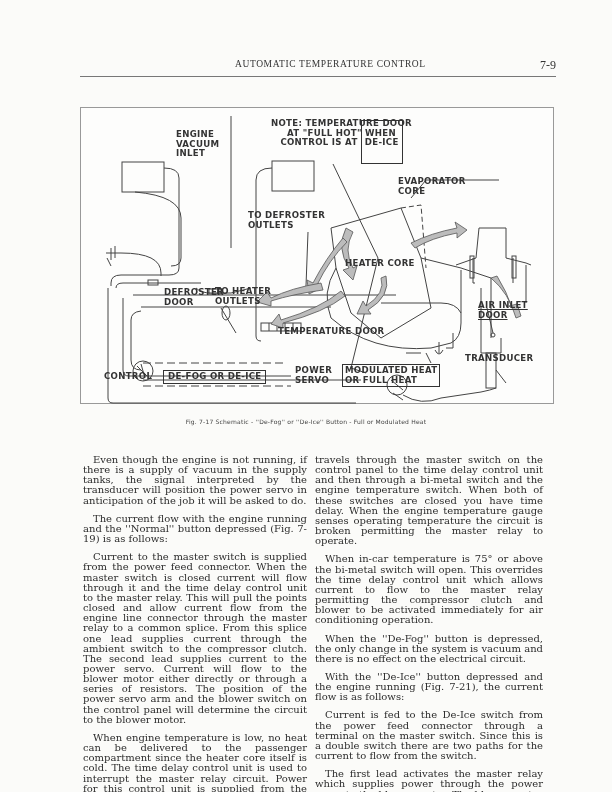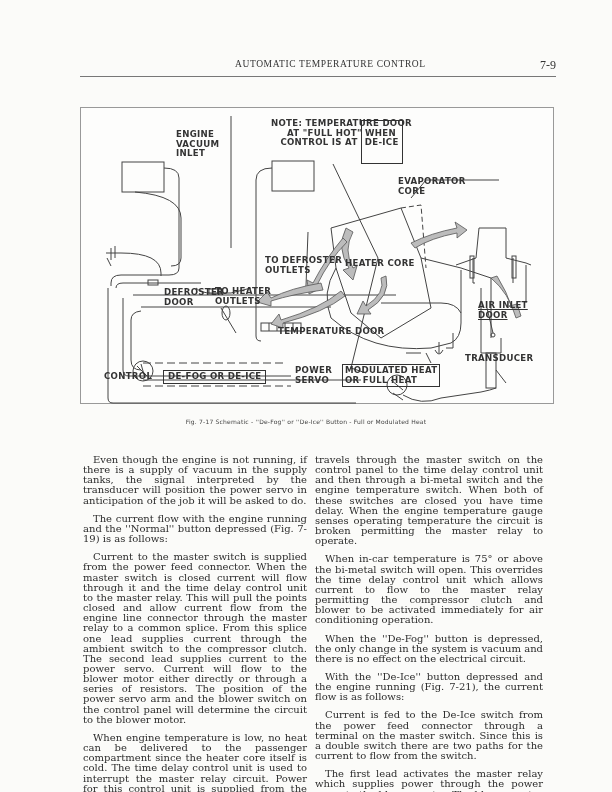--- a/index.html
+++ b/index.html
@@ -119,21 +119,21 @@
   </div>
   <div class="dlabel left" style="left:190px; top:11px;">
     <div>NOTE: TEMPERATURE DOOR</div>
     <div>AT "FULL HOT" WHEN</div>
     <div><span>CONTROL IS AT</span> <span class="boxed">DE-ICE</span></div>
   </div>
   <div class="dlabel" style="left:317px; top:69px;">
     <div>EVAPORATOR</div>
     <div>CORE</div>
   </div>
-  <div class="dlabel" style="left:184px; top:103px;margin-top:45px;">
+  <div class="dlabel" style="left:167px; top:103px;">
     <div>TO DEFROSTER</div>
     <div>OUTLETS</div>
   </div>
   <div class="dlabel" style="left:264px; top:151px;">HEATER CORE</div>
   <div class="dlabel" style="left:83px; top:180px;">
     <div>DEFROSTER</div>
     <div>DOOR</div>
   </div>
   <div class="dlabel" style="left:134px; top:179px;">
     <div>TO HEATER</div>

